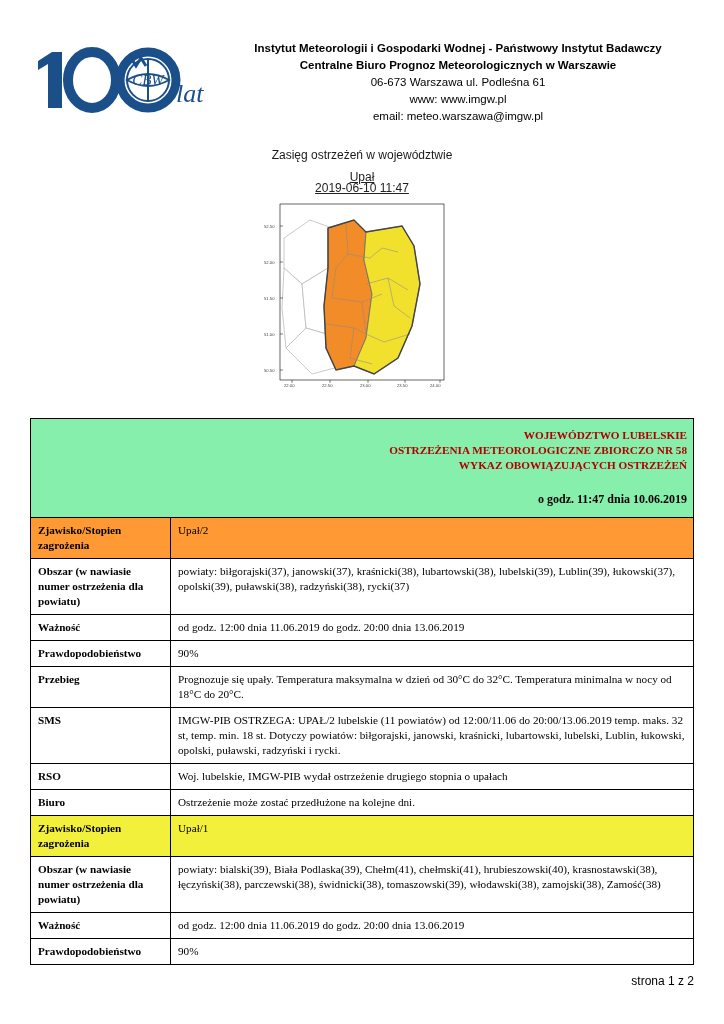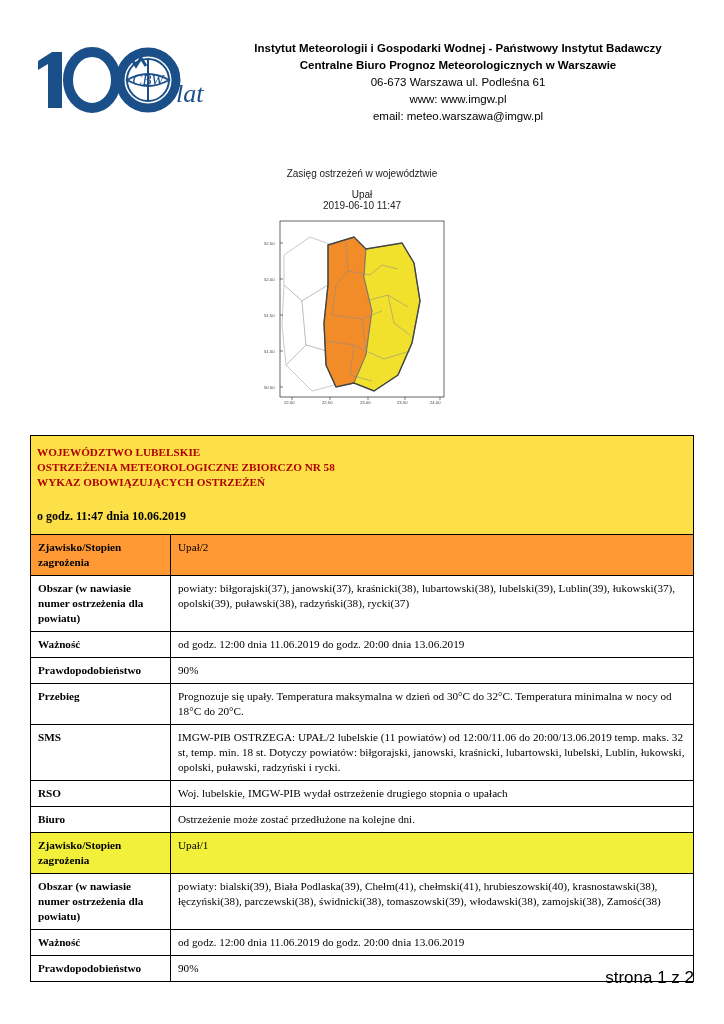--- a/index.html
+++ b/index.html
@@ -36,35 +36,36 @@
     line-height: 17px;
     padding-top: 10px;
     padding-right: 8px;
   }
   .header-text .l1 { font-weight: bold; }
   .header-text .l2 { font-weight: bold; }
 
   
   .map-caption {
     text-align: center;
-    font-size: 10px;
-    margin-top: 38px;
+    font-size: 12px;
+    margin-top: 18px;
     color: #1a1a1a;
   }
   .map-wrap {
     margin: 10px auto 0 auto;
     width: 210px;
     height: 230px;
     position: relative;
   }
   .map-title {
     text-align: center;
-    font-size: 10px;
+    font-size: 12px;
     line-height: 11px;
     color: #222;
+    text-decoration: underline;
   }
   .map-box {
     position: relative;
     width: 200px;
     height: 200px;
     margin: 4px auto 0 auto;
   }
   .map-box svg { display: block; }
 
   
@@ -76,22 +77,22 @@
     font-family: "Liberation Serif", serif;
   }
   .doc-table td {
     border: 1px solid #000;
     padding: 5px 7px;
     font-size: 11.2px;
     line-height: 15px;
     vertical-align: top;
   }
   .title-cell {
-    background: #fde047;
-    text-align: left;
+    background: #86efac;
+    text-align: right;
     color: #B00000;
     font-weight: bold;
     padding: 9px 6px 10px 6px !important;
     font-size: 12.6px;
     line-height: 20px;
   }
   .title-cell .sub {
     color: #000000;
     font-size: 12px;
     padding-top: 3px;
@@ -110,21 +111,21 @@
     background: #F2F03A;
     font-weight: bold;
   }
   tr.sec-head-orange td.val,
   tr.sec-head-yellow td.val { font-weight: normal; }
 
   .footer {
     position: absolute;
     right: 30px;
     bottom: 36px;
-    font-size: 17px;
+    font-size: 12px;
     font-family: "Liberation Sans", sans-serif;
   }
 </style>
 </head>
 <body>
 
 <div class="header">
   <div class="logo">
     <svg width="200" height="100" viewBox="0 0 200 100" xmlns="http://www.w3.org/2000/svg">
 

